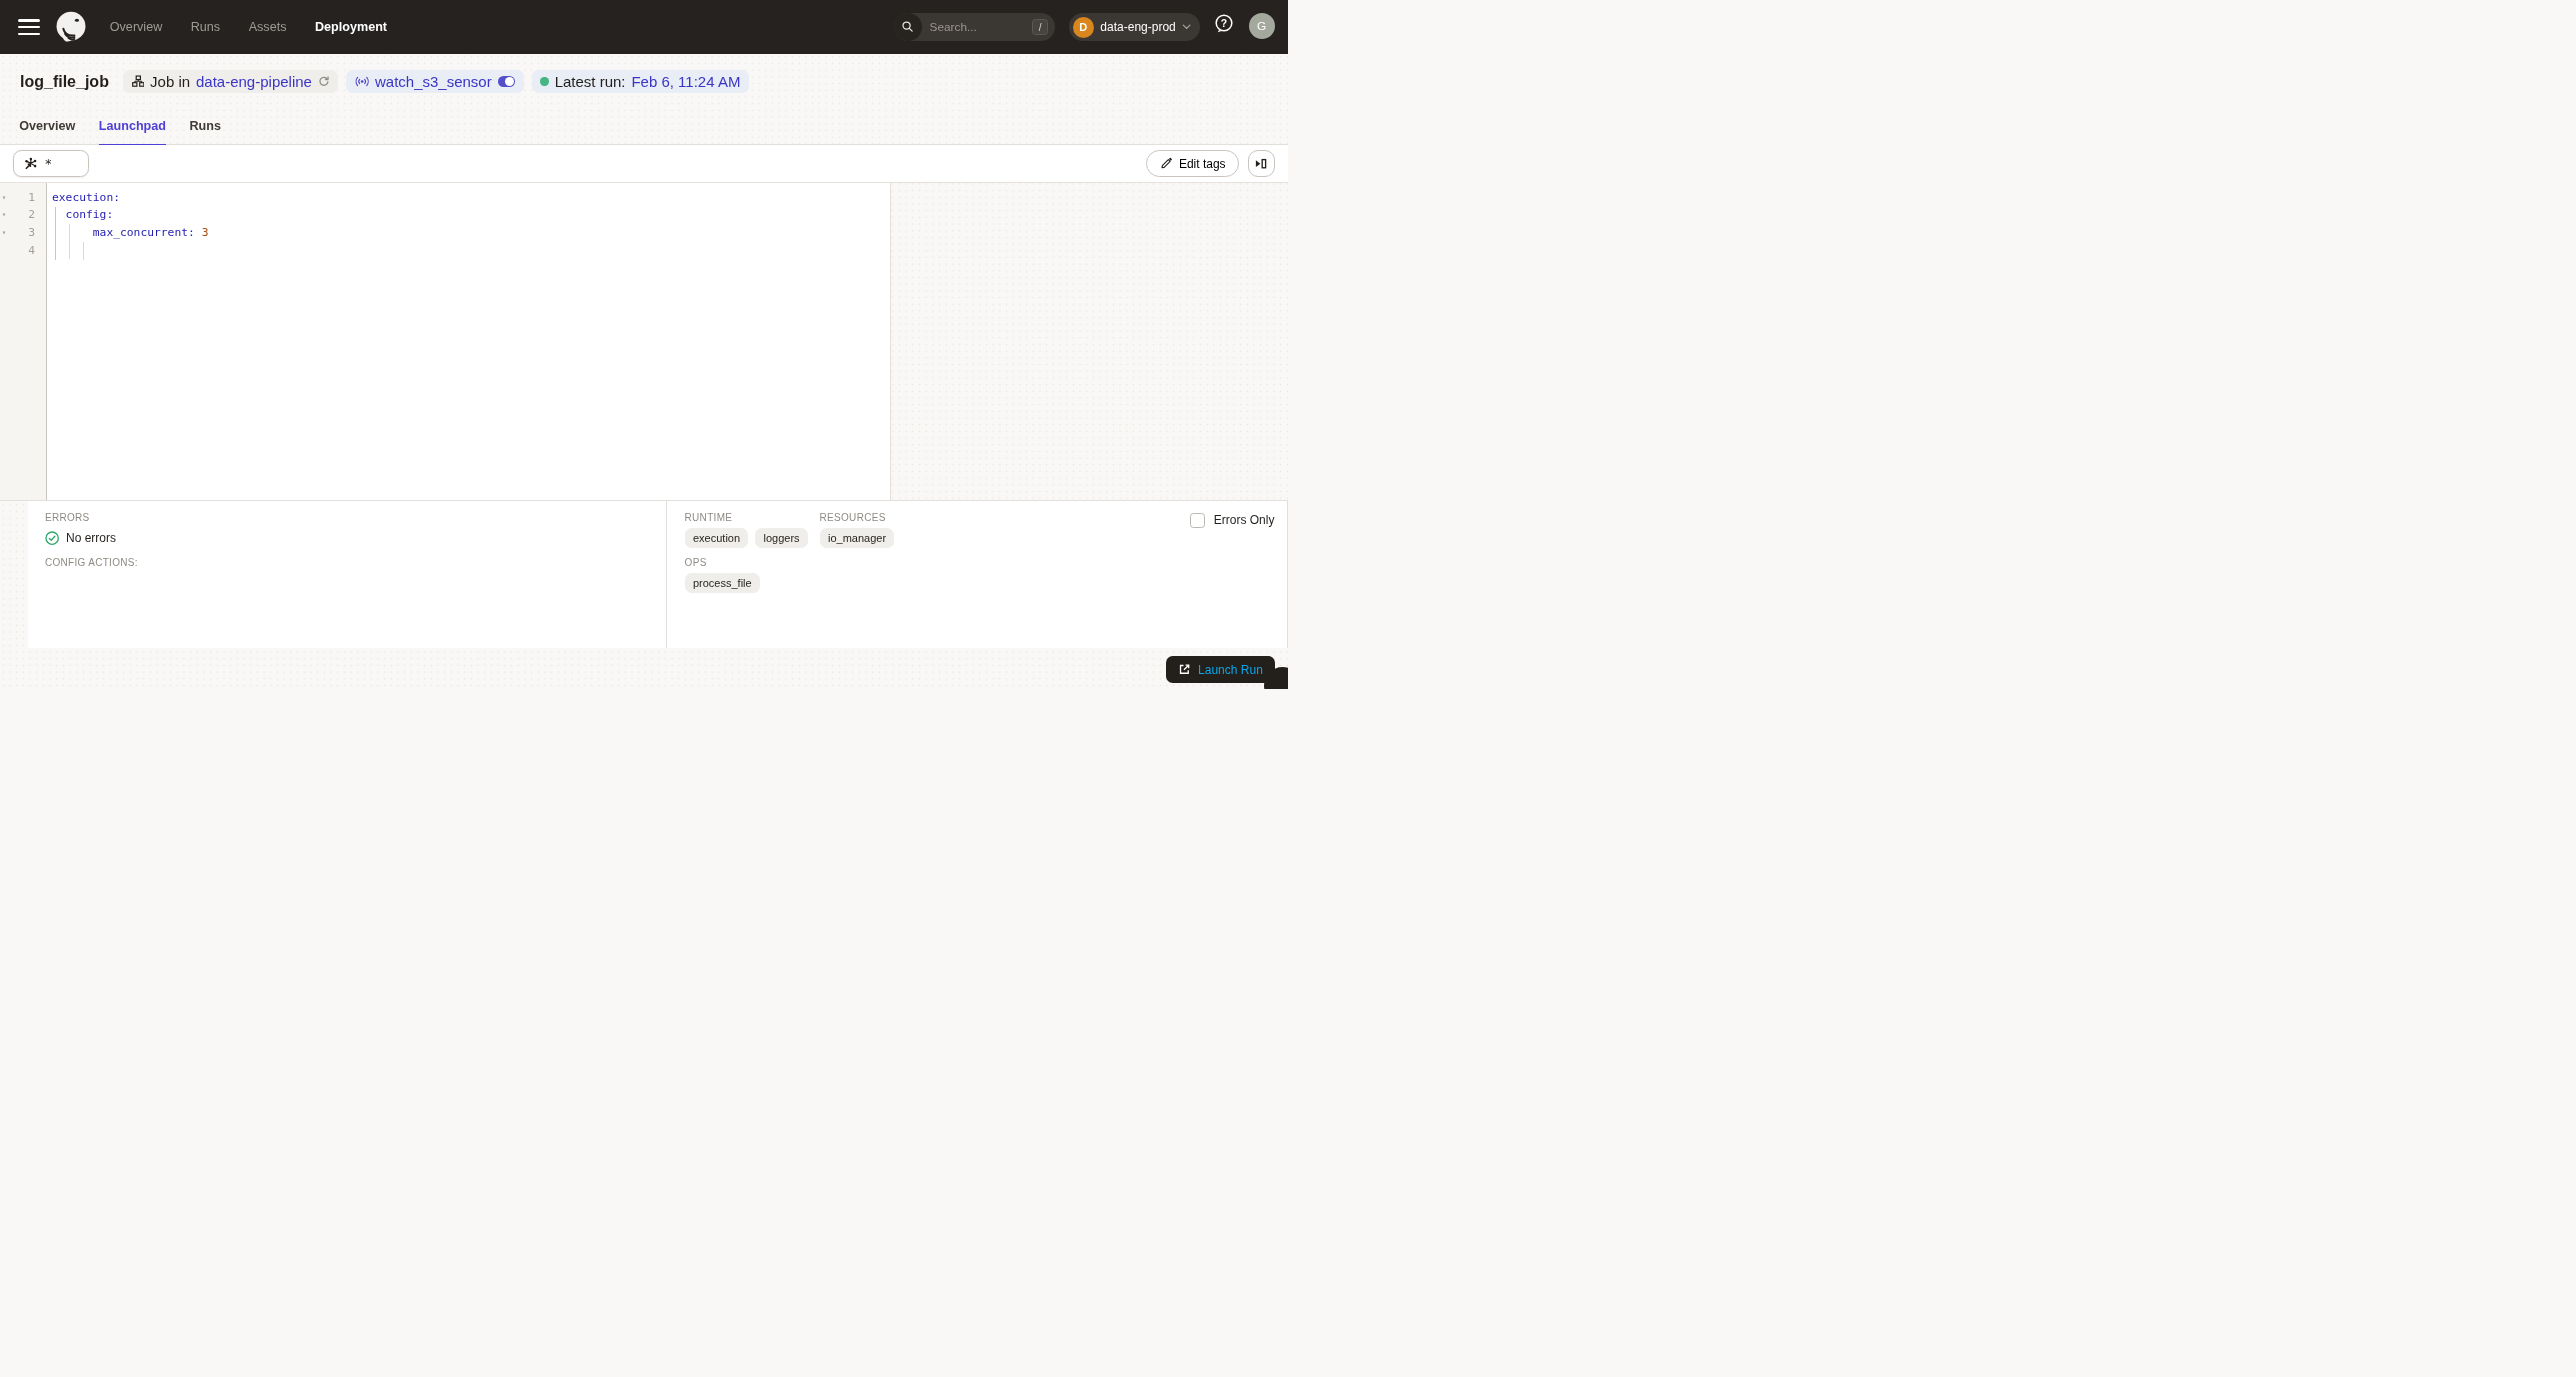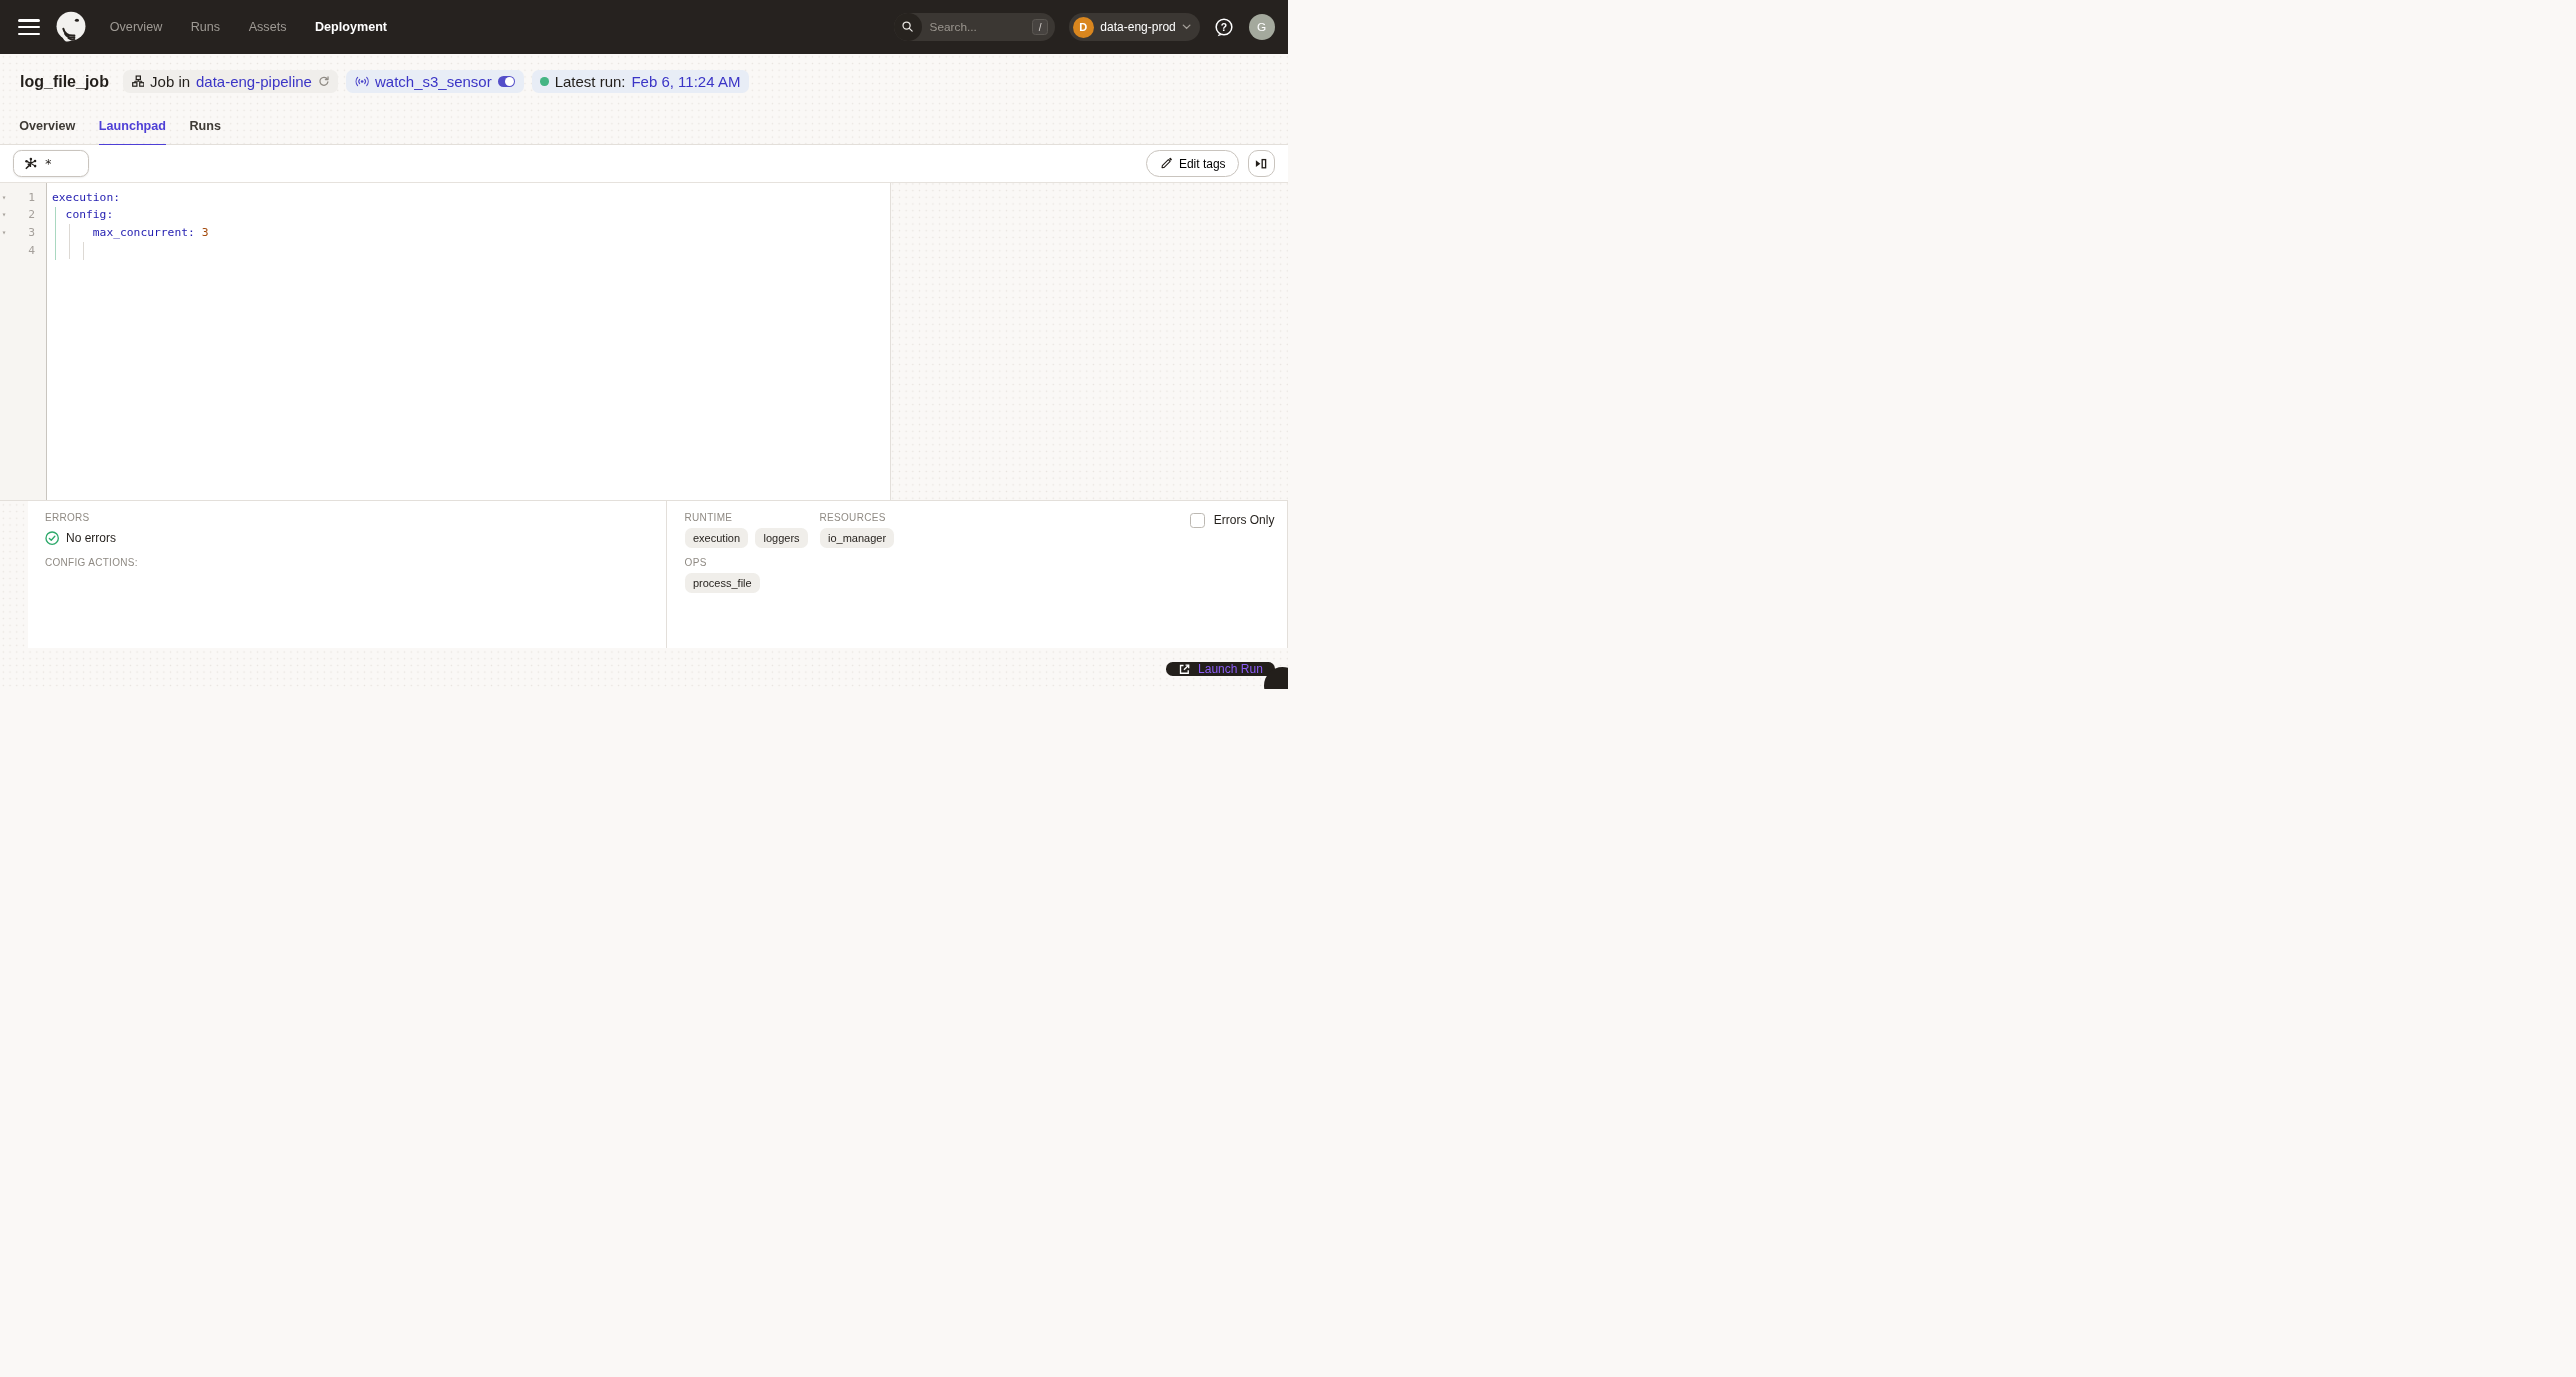--- a/index.html
+++ b/index.html
@@ -20,21 +20,21 @@
   .topnav {
     height:54px; background:#26221F; display:flex; align-items:center;
     padding:0 13.4px; gap:0;
   }
   .hamburger { width:22px; height:16px; display:flex; flex-direction:column; justify-content:space-between; cursor:pointer; margin-left:5px; }
   .hamburger span { display:block; height:2.5px; background:#FFFFFF; border-radius:1.7px; }
   .brand-logo { width:34px; height:34px; margin-left:13.4px; }
   .nav-links { display:flex; align-items:center; gap:28.5px; margin-left:22px; font-size:12.6px; }
   .nav-link { color:#9E9A94; cursor:pointer; font-weight:500; }
   .nav-link.active { color:#FFFFFF; font-weight:700; }
-  .nav-right { margin-left:auto; display:flex; align-items:center; gap:14.3px; }
+  .nav-right { margin-left:auto; display:flex; align-items:flex-start; gap:14.3px; }
   .searchbox {
     width:161px; height:28px; border-radius:14.3px; background:#3B3733;
     display:flex; align-items:center; cursor:text; overflow:hidden;
   }
   .search-circ { width:28px; height:28px; border-radius:50%; background:#27231F; display:flex; align-items:center; justify-content:center; flex:none; }
   .search-ph { color:#9B968F; font-size:11.8px; margin-left:7.6px; }
   .slash-key {
     margin-left:auto; margin-right:6.7px; padding:1.7px 5.9px; border-radius:3.4px;
     background:#474340; border:0.8px solid #5B5752; color:#D6D2CD; font-size:10px;
   }
@@ -127,22 +127,22 @@
     display:flex; align-items:center; font-size:11.8px; color:#918C85; cursor:pointer; }
   .cols { display:flex; }
   .col1 { width:135px; } .col2 { flex:1; }
   .chips { display:flex; gap:6.7px; margin-top:5px; }
   .chip { background:#F0EEEA; border-radius:6.7px; padding:4.2px 8.4px; font-size:11px; }
   .errors-only { position:absolute; top:11.8px; right:12.6px; display:flex; align-items:center; gap:8.4px; font-size:12px; }
   .checkbox { width:15px; height:15px; border:1.7px solid #BCB8B2; border-radius:3.4px; background:#fff; cursor:pointer; }
 
   
   .launch-btn {
-    position:absolute; right:13.4px; bottom:13px; height:14px; padding:0 11.8px;
-    background:#231F1B; color:#8b5cf6; border:none; border-radius:6.7px;
+    position:absolute; right:13.4px; bottom:6px; height:27px; padding:0 11.8px;
+    background:#231F1B; color:#0ea5e9; border:none; border-radius:6.7px;
     display:flex; align-items:center; gap:7.6px; font-size:12px; cursor:pointer;
     font-family:"Liberation Sans", sans-serif;
   }
   .corner-widget { position:absolute; right:-13.4px; bottom:-15px; width:37px; height:37px;
     border-radius:50%; background:#231F1B; cursor:pointer; }
 
   svg { display:block; }
 </style>
 </head>
 <body>

